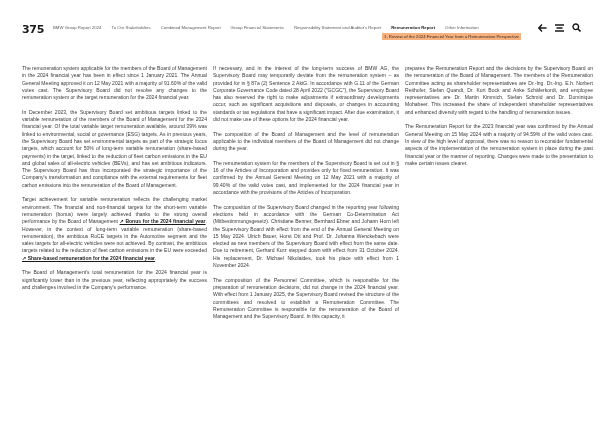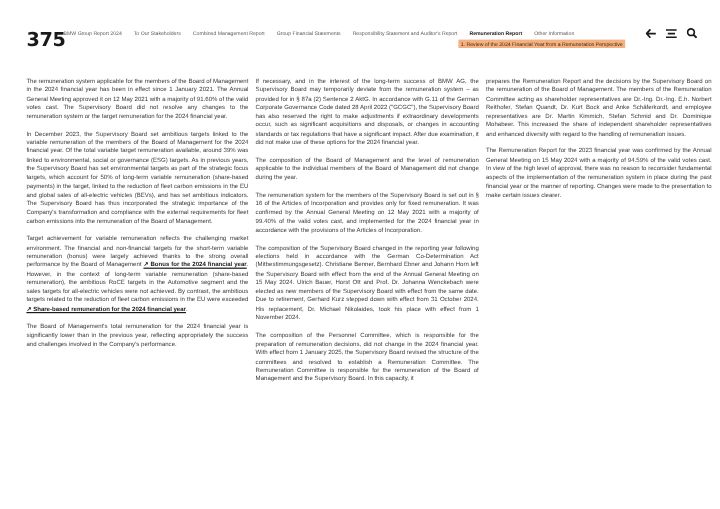--- a/index.html
+++ b/index.html
@@ -1,20 +1,20 @@
 <!DOCTYPE html>
 <html><head>
 <meta charset="utf-8">
 <style>
   * { box-sizing: border-box; margin: 0; padding: 0; }
   html, body { width: 600px; height: 424px; background: #ffffff; overflow: hidden; }
   body { font-family: "Liberation Sans", sans-serif; color: #262626; position: relative; }
 
   .header { position: absolute; left: 0; top: 0; width: 600px; height: 50px; }
-  .page-num { position: absolute; left: 22px; top: 23px; font-family: "DejaVu Sans", sans-serif; font-weight: bold; font-size: 16px; color: #1a1a1a; letter-spacing: -0.3px; }
+  .page-num { position: absolute; left: 22px; top: 23px; font-family: "DejaVu Sans", sans-serif; font-weight: bold; font-size: 11px; color: #1a1a1a; letter-spacing: -0.3px; }
   .nav { position: absolute; left: 53px; top: 25px; display: flex; gap: 0; font-size: 4.3px; color: #5a5a5a; white-space: nowrap; }
   .nav span { margin-right: 10px; }
   .nav .active { color: #1a1a1a; font-weight: bold; }
   .sub-crumb { position: absolute; left: 382px; top: 33px; background: #f6b180; color: #3a2a1a; font-size: 4.3px; padding: 1px 2px; white-space: nowrap; }
   .icons { position: absolute; left: 538px; top: 23px; display: flex; gap: 8px; align-items: center; }
   .icons svg { display: block; }
 
   .col { position: absolute; top: 65px; font-size: 5.05px; line-height: 7.3px; color: #3a3a3a; text-align: justify; hyphens: auto; }
   .col p { margin-bottom: 7.3px; }
   .c1 { left: 22px; width: 185px; }

